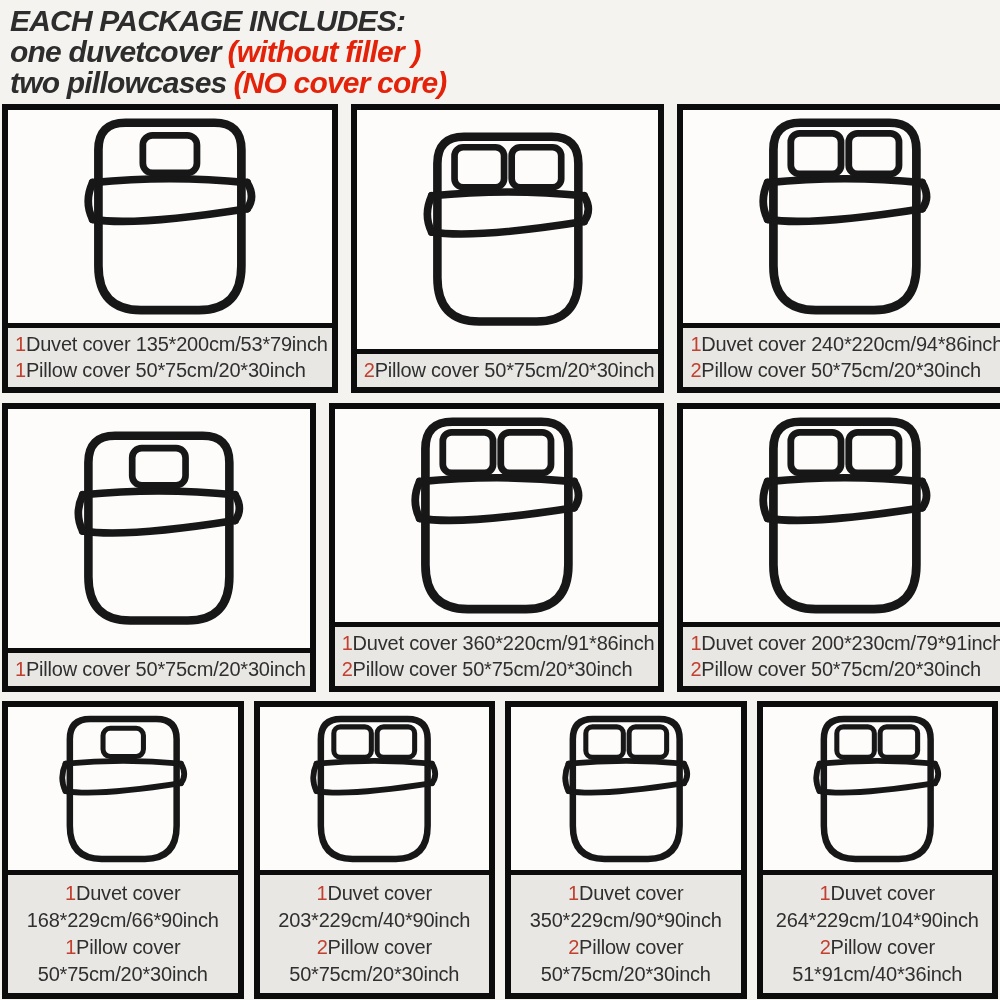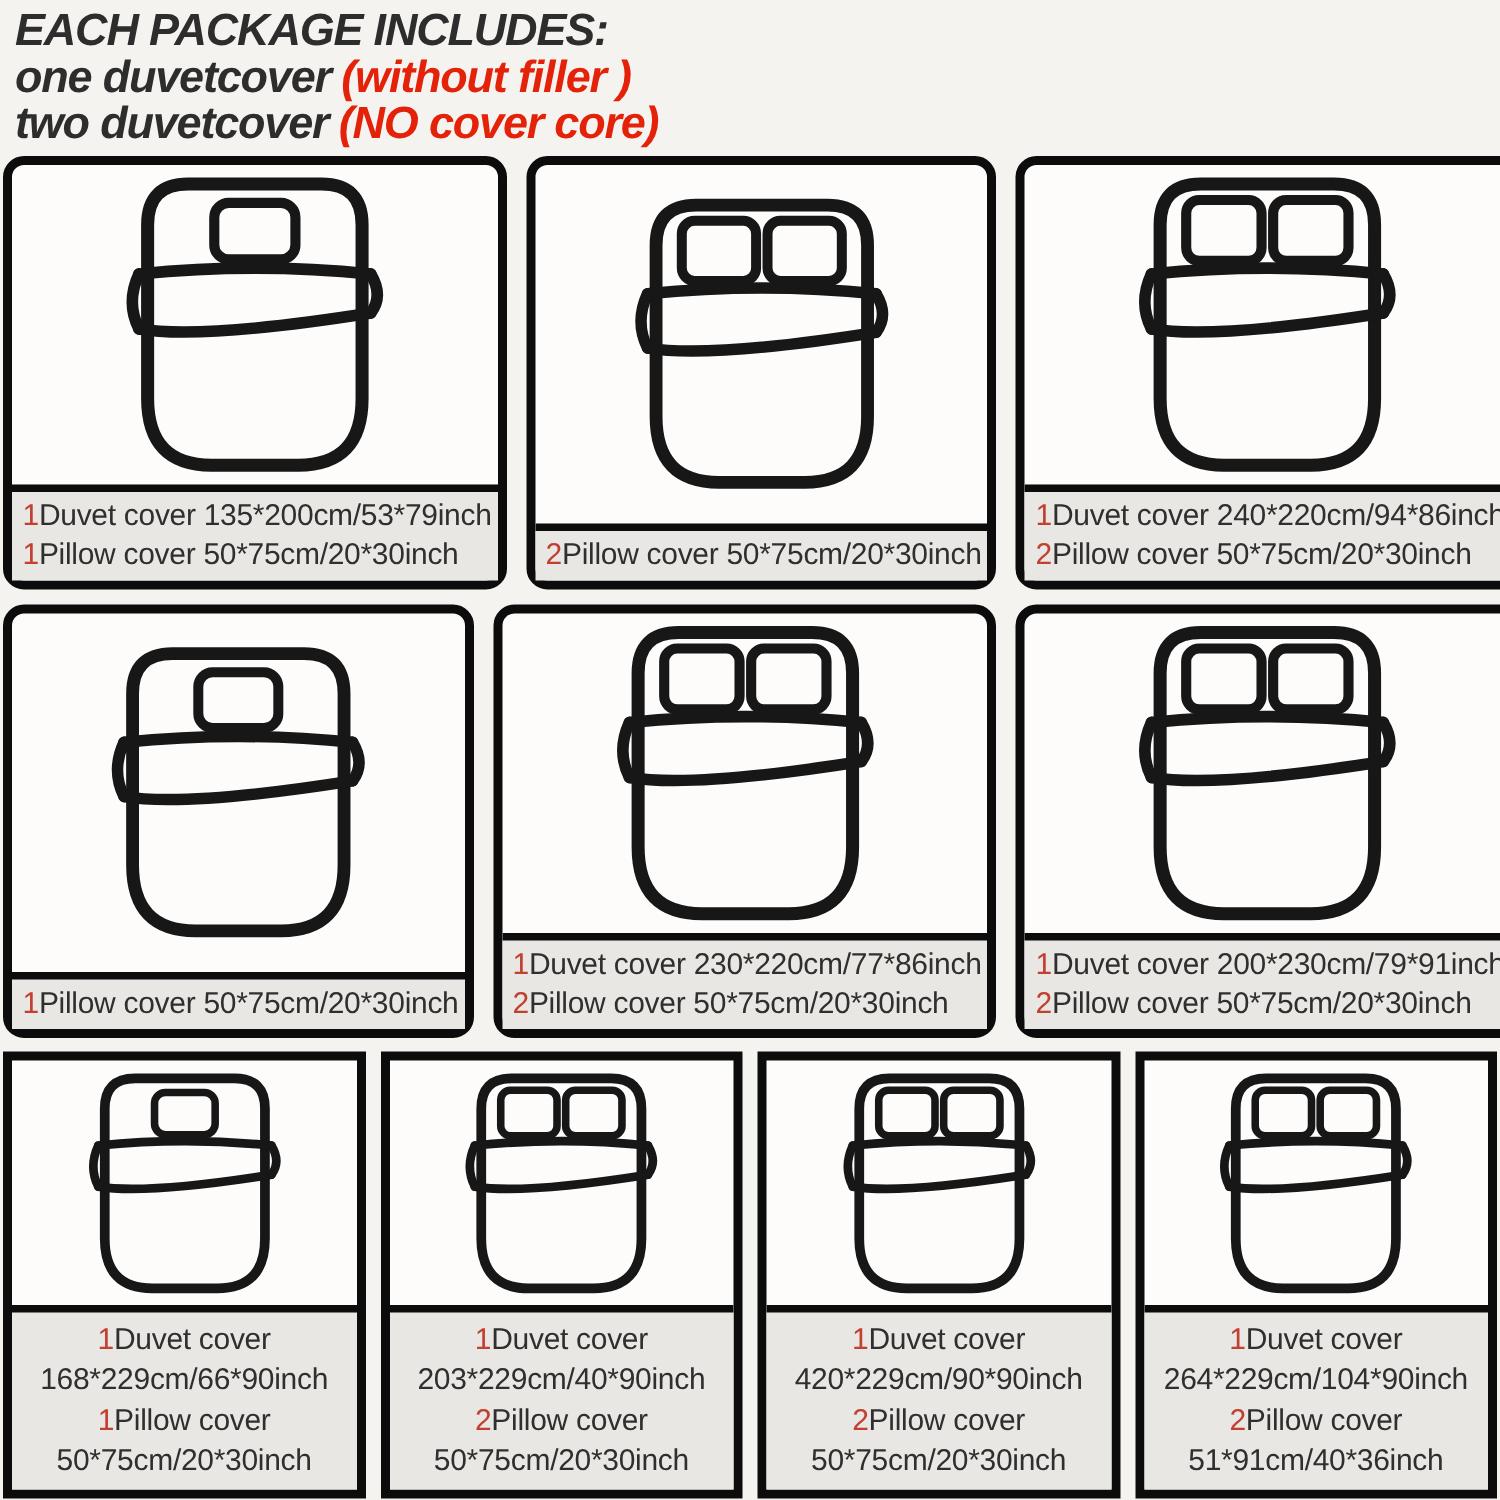--- a/index.html
+++ b/index.html
@@ -19,21 +19,21 @@
     font-size:30px; line-height:31px; letter-spacing:-0.8px;
     color:var(--header-text); white-space:nowrap;
   }
   .h-red{color:var(--header-red); margin-left:7px;}
 
   
   .rows{padding:0 2px;}
   .row{display:grid; gap:13px; margin-top:9px;}
   .row.cols-3{grid-template-columns:repeat(3,1fr);}
   .row.cols-4{grid-template-columns:repeat(4,1fr); gap:10px;}
-  .row.r12 .panel{height:289px;border-radius:14px;}
+  .row.r12 .panel{height:289px;}
   .row.r3  .panel{height:298px;}
   .row.r12{margin-top:4px;}
   .row.r12 + .row.r12{margin-top:10px;}
 
   .panel{
     border:6px solid var(--panel-border);
     background:var(--panel-bg);
     display:flex; flex-direction:column;
   }
   .bed-area{flex:1; min-height:0; display:flex; align-items:center; justify-content:center; padding:3px 2px;}
@@ -58,21 +58,21 @@
 </style>
 </head>
 <body>
 
 <div class="header">
   <div class="h-line">EACH PACKAGE INCLUDES:</div>
   <div class="h-line">
     <span>one duvetcover</span><span class="h-red">(without filler )</span>
   </div>
   <div class="h-line">
-    <span>two duvetcover</span><span class="h-red">(NO cover core)</span>
+    <span>two pillowcases</span><span class="h-red">(NO cover core)</span>
   </div>
 </div>
 
 <div class="rows">
     <div class="row cols-3 r12">
       <div class="panel" data-pillows="1">
     <div class="bed-area">
       <svg class="bed" viewBox="0 0 300 210" aria-hidden="true">
         <path class="stroke" d="M104 8 H196 Q224 8 224 36 V156 Q224 202 180 202 H120 Q76 202 76 156 V36 Q76 8 104 8 Z"></path>
         <path class="stroke band" d="M70 70 Q150 62 230 70"></path>
@@ -170,21 +170,21 @@
         <g class="pillow pillow-single">
           <rect class="stroke" x="122" y="21" width="56" height="39" rx="10"></rect>
         </g>
         <g class="pillow pillow-double">
           <rect class="stroke" x="94" y="19" width="52" height="42" rx="9"></rect>
           <rect class="stroke" x="154" y="19" width="52" height="42" rx="9"></rect>
         </g>
       </svg>
     </div>
     <div class="label">
-          <div><span class="qty">1</span><span>Duvet cover 230*220cm/77*86inch</span></div>
+          <div><span class="qty">1</span><span>Duvet cover 360*220cm/91*86inch</span></div>
           <div><span class="qty">2</span><span>Pillow cover 50*75cm/20*30inch</span></div>
         </div>
   </div>
       <div class="panel" data-pillows="2">
     <div class="bed-area">
       <svg class="bed" viewBox="0 0 300 210" aria-hidden="true">
         <path class="stroke" d="M104 8 H196 Q224 8 224 36 V156 Q224 202 180 202 H120 Q76 202 76 156 V36 Q76 8 104 8 Z"></path>
         <path class="stroke band" d="M70 70 Q150 62 230 70"></path>
         <path class="stroke band" d="M70 108 C112 115 192 103 230 97"></path>
         <path class="stroke band" d="M70 70 C64 83 64 96 70 108"></path>
@@ -265,21 +265,21 @@
           <rect class="stroke" x="122" y="21" width="56" height="39" rx="10"></rect>
         </g>
         <g class="pillow pillow-double">
           <rect class="stroke" x="94" y="19" width="52" height="42" rx="9"></rect>
           <rect class="stroke" x="154" y="19" width="52" height="42" rx="9"></rect>
         </g>
       </svg>
     </div>
     <div class="label center">
           <div><span class="qty">1</span><span>Duvet cover</span></div>
-          <div><span>420*229cm/90*90inch</span></div>
+          <div><span>350*229cm/90*90inch</span></div>
           <div><span class="qty">2</span><span>Pillow cover</span></div>
           <div><span>50*75cm/20*30inch</span></div>
         </div>
   </div>
       <div class="panel" data-pillows="2">
     <div class="bed-area">
       <svg class="bed" viewBox="0 0 300 210" aria-hidden="true">
         <path class="stroke" d="M104 8 H196 Q224 8 224 36 V156 Q224 202 180 202 H120 Q76 202 76 156 V36 Q76 8 104 8 Z"></path>
         <path class="stroke band" d="M70 70 Q150 62 230 70"></path>
         <path class="stroke band" d="M70 108 C112 115 192 103 230 97"></path>

